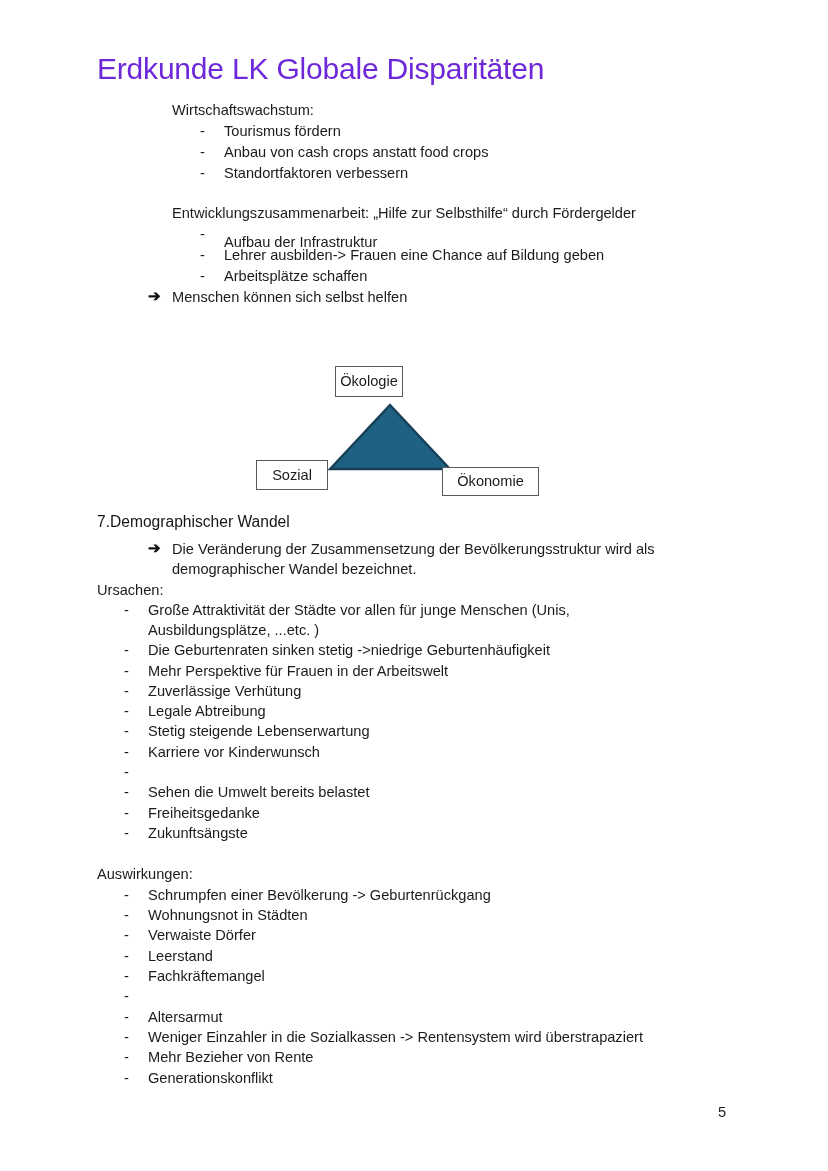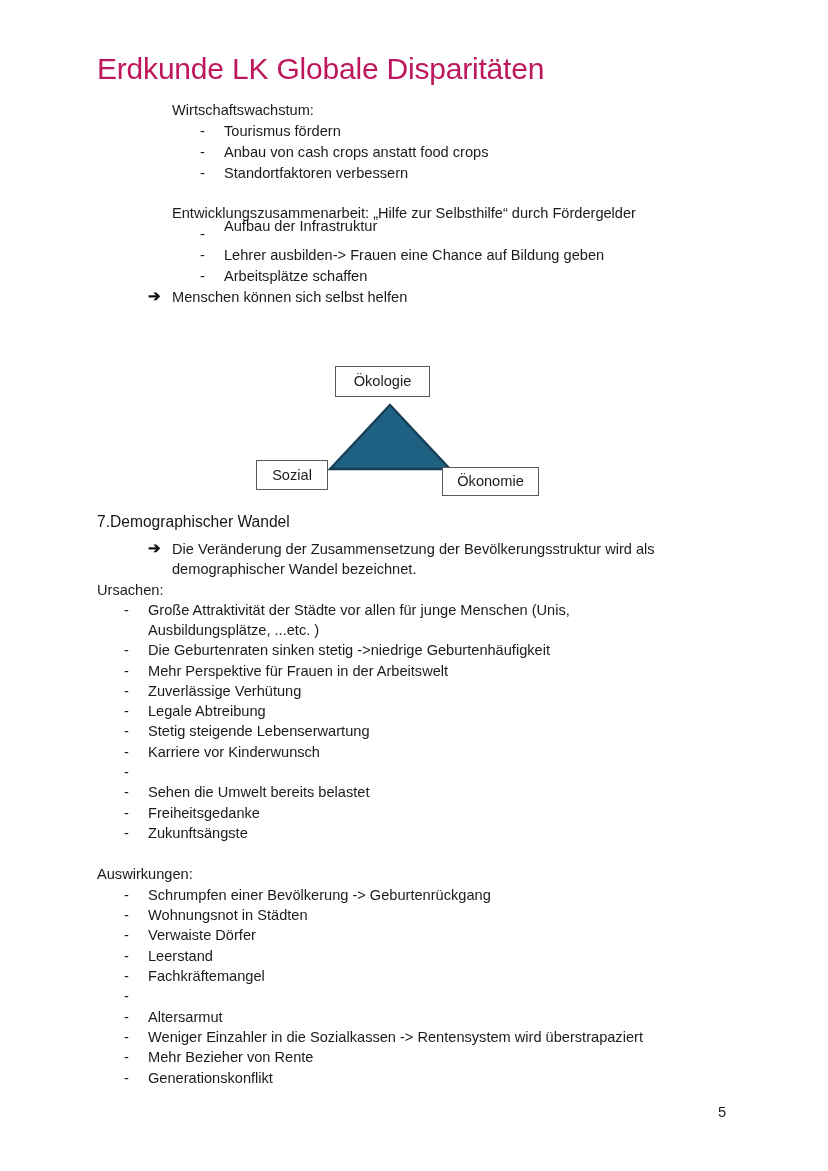--- a/index.html
+++ b/index.html
@@ -24,21 +24,21 @@
 
   
   .doc-title {
     position: absolute;
     left: 97px;
     top: 50px;
     font-size: 30px;
     font-weight: 400;
     letter-spacing: -0.2px;
     line-height: 38px;
-    color: #be185d;
+    color: #6d28d9;
     white-space: nowrap;
   }
 
   
   .tline {
     position: absolute;
     font-size: 14.6px;
     line-height: 20.3px;
     color: #1b1b1b;
     white-space: nowrap;
@@ -90,21 +90,21 @@
     background: #ffffff;
     font-size: 14.6px;
     line-height: 1;
     color: #1b1b1b;
     display: flex;
     align-items: center;
     justify-content: center;
     box-sizing: border-box;
     white-space: nowrap;
   }
-  #box-oekologie { left: 85px;  top: 6px;   width: 95px;  height: 31px; }
+  #box-oekologie { left: 85px;  top: 6px;   width: 68px;  height: 31px; }
   #box-sozial    { left: 6px;   top: 100px; width: 72px;  height: 30px; }
   #box-oekonomie { left: 192px; top: 107px; width: 97px;  height: 29px; }
 
   .triangle-svg {
     position: absolute;
     left: 78px;
     top: 43px;
     width: 124px;
     height: 68px;
   }
@@ -133,21 +133,21 @@
 
   <div class="dash lvl-dash2" style="top:142px;">-</div>
   <div class="tline lvl-text2" style="top:142px;">Anbau von cash crops anstatt food crops</div>
 
   <div class="dash lvl-dash2" style="top:163px;">-</div>
   <div class="tline lvl-text2" style="top:163px;">Standortfaktoren verbessern</div>
 
   <div class="tline lvl-ind1" style="top:203px;">Entwicklungszusammenarbeit: „Hilfe zur Selbsthilfe“ durch Fördergelder</div>
 
   <div class="dash lvl-dash2" style="top:224px;">-</div>
-  <div class="tline lvl-text2" style="top:216px;">Aufbau der Infrastruktur</div>
+  <div class="tline lvl-text2" style="top:232px;">Aufbau der Infrastruktur</div>
 
   <div class="dash lvl-dash2" style="top:245px;">-</div>
   <div class="tline lvl-text2" style="top:245px;">Lehrer ausbilden-&gt; Frauen eine Chance auf Bildung geben</div>
 
   <div class="dash lvl-dash2" style="top:266px;">-</div>
   <div class="tline lvl-text2" style="top:266px;">Arbeitsplätze schaffen</div>
 
   <div class="arrow lvl-arrow0" style="top:286px;">➔</div>
   <div class="tline lvl-ind1" style="top:287px;">Menschen können sich selbst helfen</div>
 

